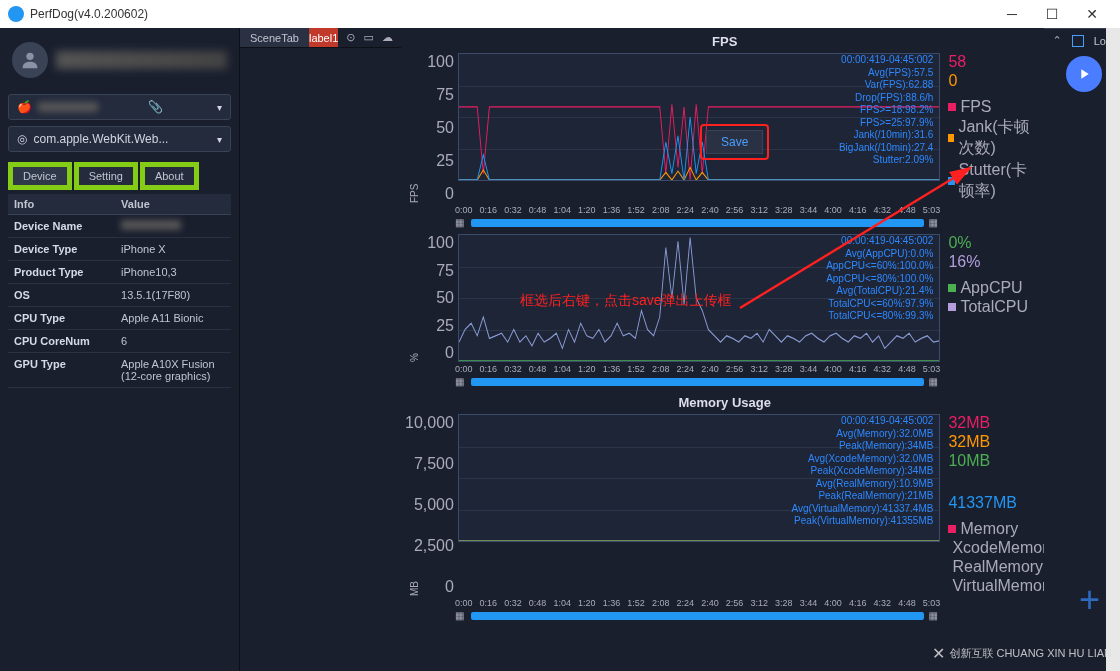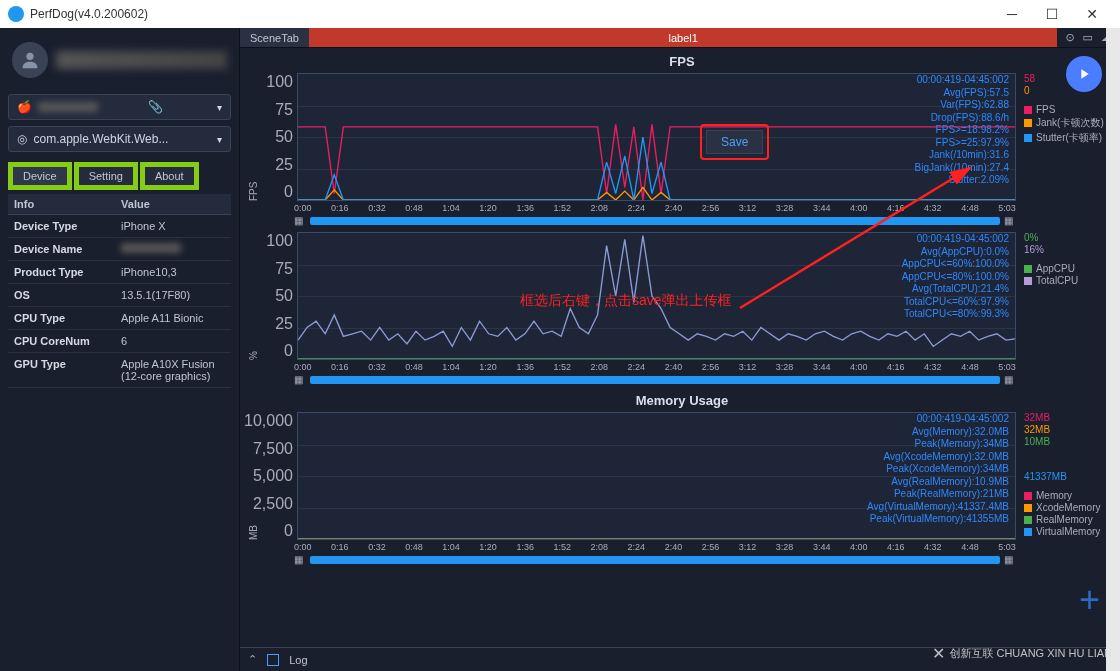--- a/index.html
+++ b/index.html
@@ -7,21 +7,21 @@
 
 
 .title-bar { height: 28px; background: #fff; display: flex; align-items: center; padding: 0 8px; color: #333; font-size: 12px; }
 .title-bar .logo { width: 16px; height: 16px; border-radius: 50%; background: #2196f3; margin-right: 6px; position: relative; }
 .title-bar .spacer { flex: 1; }
 .title-bar .win-btn { width: 40px; height: 28px; display: flex; align-items: center; justify-content: center; color: #333; font-size: 14px; }
 
 
 .app { display: flex; height: calc(671px - 28px); background: #1a1f2e; }
 .sidebar { width: 240px; background: #1a1f2e; border-right: 1px solid #0d1117; padding: 8px; overflow: hidden; }
-.main { flex: 1; display: flex; flex-direction: column; position: relative; }
+.main { flex: 1; display: flex; position: relative; }
 
 
 .avatar-row { display: flex; align-items: center; gap: 8px; padding: 6px 4px 10px; }
 .avatar { width: 36px; height: 36px; border-radius: 50%; background: #3a4256; display: flex; align-items: center; justify-content: center; }
 .avatar svg { width: 22px; height: 22px; fill: #8a92a6; }
 .username { filter: blur(4px); color: #888; font-size: 14px; flex:1; height:18px; background: linear-gradient(90deg,#555,#444);}
 
 
 .side-select { background: #242b3d; border: 1px solid #3a4256; border-radius: 3px; padding: 5px 8px; margin: 6px 0; display: flex; align-items: center; gap: 6px; font-size: 12px; color: #d0d5e0; position: relative; }
 .side-select .chev { margin-left: auto; font-size: 10px; }
@@ -49,21 +49,21 @@
 
 
 .charts { flex: 1; overflow-y: auto; padding: 4px 4px 0 8px; position: relative; }
 .chart-block { margin-bottom: 6px; }
 .chart-title { text-align: center; font-size: 13px; font-weight: bold; color: #dde; padding: 2px 0 4px; }
 .chart-frame { display: flex; }
 .chart-y { width: 36px; display: flex; flex-direction: column; justify-content: space-between; align-items: flex-end; font-size: 16px; color: #aab; padding-right: 4px; }
 .chart-y-label { writing-mode: vertical-rl; transform: rotate(180deg); font-size: 10px; color:#aab; margin-right:2px;}
 .chart-plot { flex: 1; border: 1px solid #3a4a6a; background: #1e2536; position: relative; height: 128px; }
 .chart-plot .grid-h { position: absolute; left: 0; right: 0; border-top: 1px solid #2a3548; }
-.chart-legend { width: 100px; padding-left: 8px; font-size: 10px; }
+.chart-legend { width: 100px; padding-left: 8px; font-size: 16px; }
 .chart-legend .stat { color: #e91e63; margin-bottom: 1px; }
 .chart-legend .leg { display: flex; align-items: center; gap: 4px; margin: 1px 0; color: #aab; }
 .chart-legend .sw { width: 8px; height: 8px; }
 .chart-overlay { position: absolute; right: 6px; top: 0; font-size: 10px; color: #2d88ff; line-height: 1.25; text-align: right; pointer-events: none; white-space: nowrap; }
 .chart-x { display: flex; justify-content: space-between; font-size: 9px; color: #aab; padding: 2px 0 0; }
 .timeline { display: flex; align-items: center; gap: 4px; margin-top: 2px; }
 .timeline .film { width: 12px; font-size: 10px; color:#aab;}
 .timeline .bar { flex: 1; height: 8px; background: #2196f3; border-radius: 2px; position:relative;}
 
 .play-btn { position: absolute; right: 18px; top: 28px; width: 36px; height: 36px; border-radius: 50%; background: #4a7dff; display: flex; align-items: center; justify-content: center; z-index: 10; }
@@ -137,26 +137,26 @@
 
     <table class="info-table">
       <thead>
           <tr>
         <th>Info</th>
         <th>Value</th>
       </tr>
         </thead>
       <tbody id="info-tbody">
           <tr>
+            <td>Device Name</td>
+            <td><span class="blur"></span></td>
+          </tr>
+          <tr>
             <td>Device Type</td>
             <td>iPhone X</td>
-          </tr>
-          <tr>
-            <td>Device Name</td>
-            <td><span class="blur"></span></td>
           </tr>
           <tr>
             <td>Product Type</td>
             <td>iPhone10,3</td>
           </tr>
           <tr>
             <td>OS</td>
             <td>13.5.1(17F80)</td>
           </tr>
           <tr>

